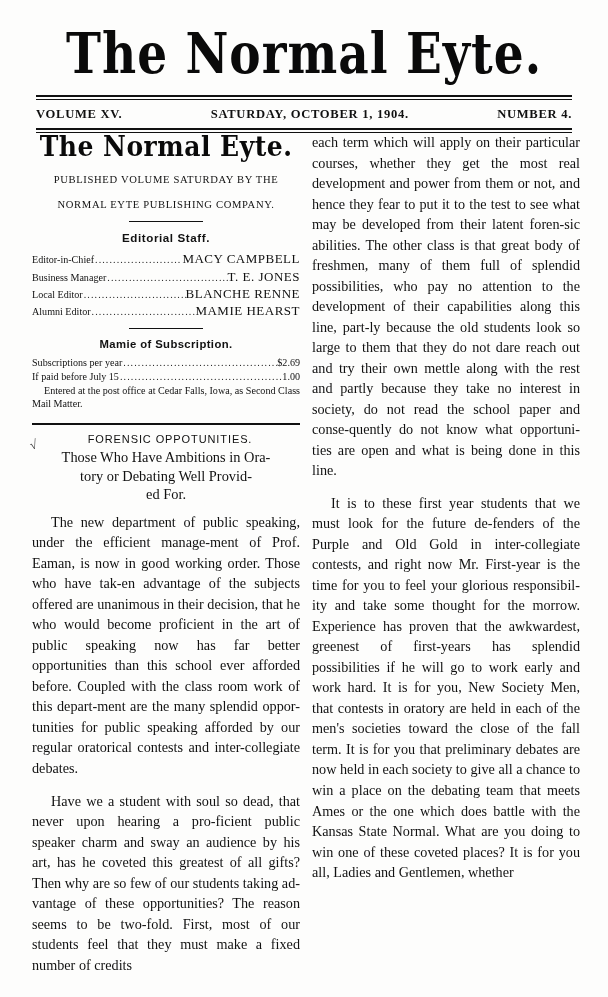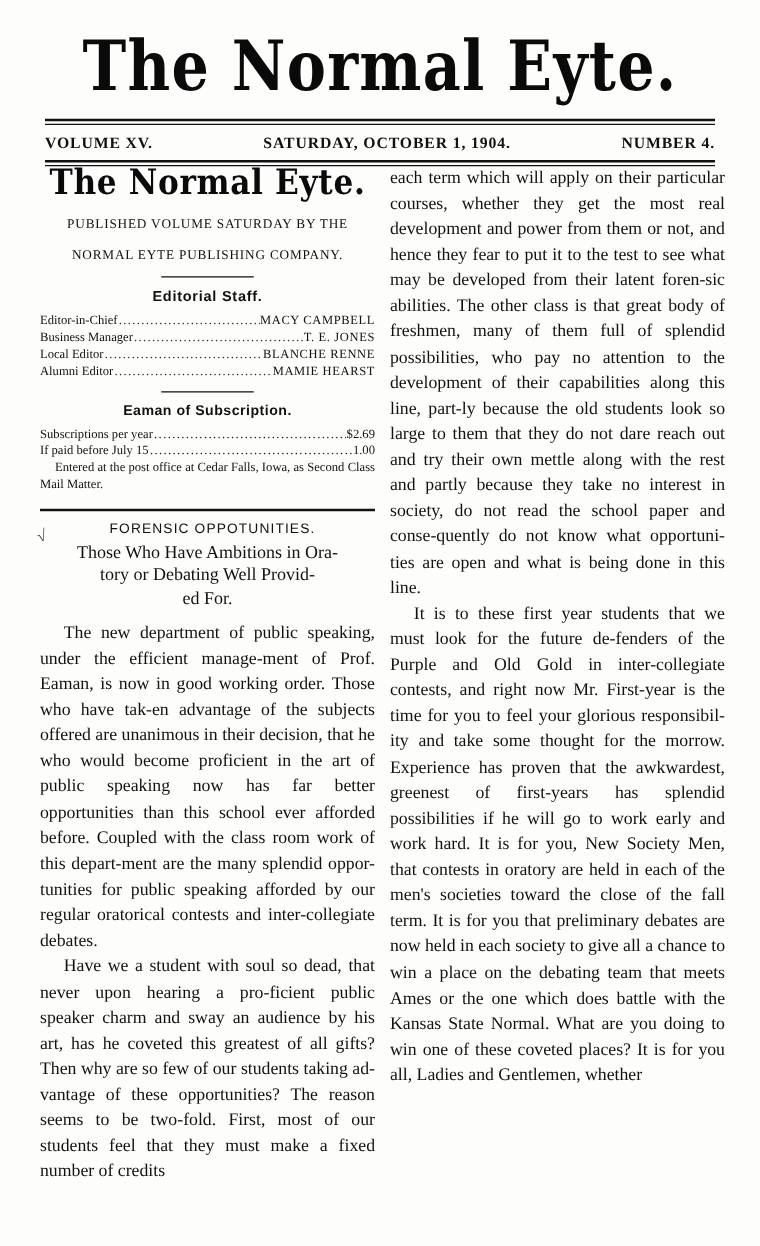--- a/index.html
+++ b/index.html
@@ -148,21 +148,21 @@
     overflow: hidden;
     letter-spacing: 1.1px;
     font-size: 10px;
     padding: 0 1px;
     color: #222;
   }
   .staff-name {
     flex: 0 0 auto;
     font-variant: small-caps;
     text-transform: uppercase;
-    font-size: 10px;
+    font-size: 13px;
     letter-spacing: 0.5px;
   }
 
   .terms-head {
     text-align: center;
     font-family: "Liberation Sans", sans-serif;
     font-weight: bold;
     font-size: 11.3px;
     letter-spacing: 0.4px;
     margin-bottom: 6px;
@@ -231,21 +231,21 @@
     margin: 0;
     text-align: justify;
     text-justify: inter-word;
     font-family: "Liberation Serif", serif;
     font-size: 14.2px;
     line-height: 1.445;
     text-indent: 19px;
     hyphens: manual;
   }
   .body-text p.cont { text-indent: 0; }
-  .body-text p + p { margin-top: 0; }
+  .body-text p + p { margin-top: 12px; }
 
   .col-right .body-text p { font-size: 14.2px; line-height: 1.445; }
 </style>
 </head>
 <body>
 
 <div class="page">
 
   <div class="masthead">
     <div class="masthead-title blackletter">The Normal Eyte.</div>
@@ -292,21 +292,21 @@
         </div>
         <div class="staff-row">
           <span class="staff-role">Alumni Editor</span>
           <span class="staff-dots">.........................................................</span>
           <span class="staff-name">Mamie Hearst</span>
         </div>
       </div>
 
       <div class="mini-rule"></div>
 
-      <div class="terms-head">Eaman of Subscription.</div>
+      <div class="terms-head">Mamie of Subscription.</div>
 
       <div class="terms">
         <div class="terms-row">
           <span class="terms-label">Subscriptions per  year</span>
           <span class="terms-dots">.........................................................</span>
           <span class="terms-price">$2.69</span>
         </div>
         <div class="terms-row">
           <span class="terms-label">If paid before July  15</span>
           <span class="terms-dots">.........................................................</span>

